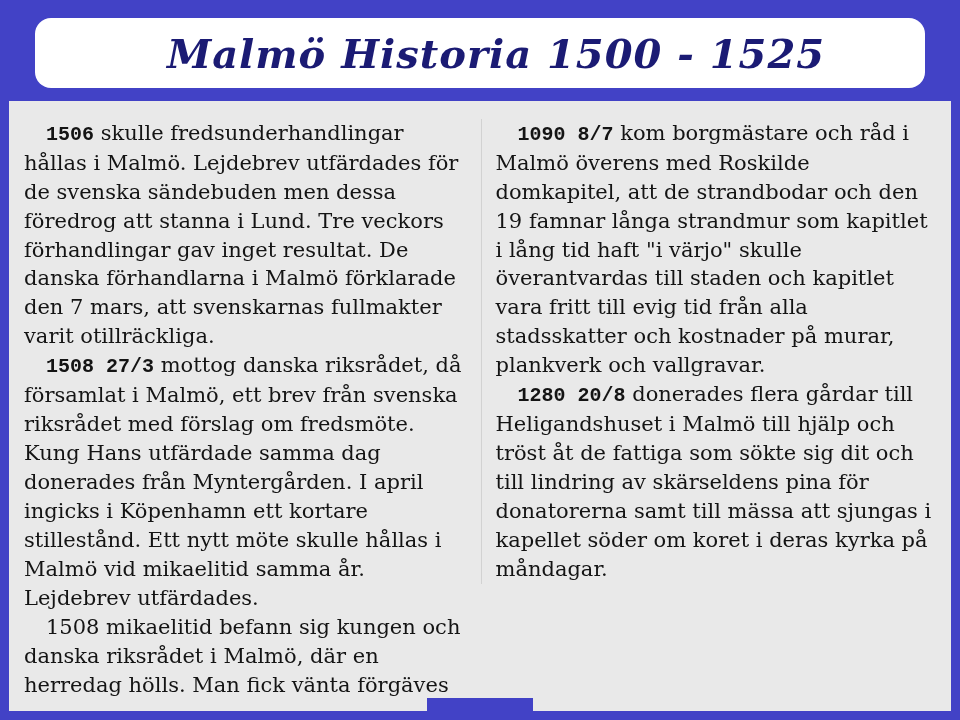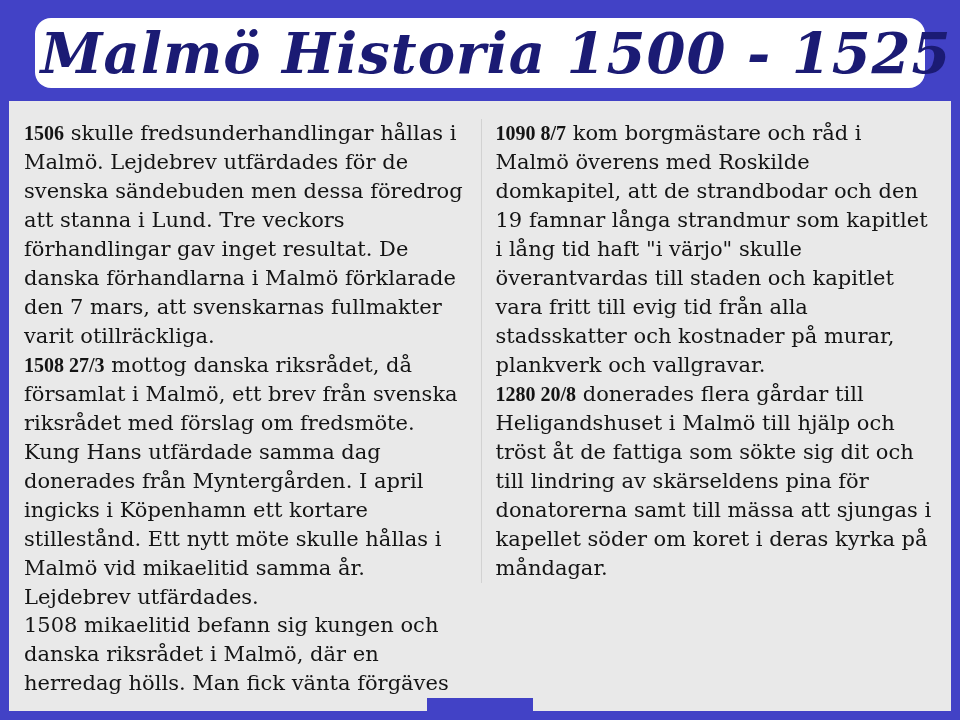--- a/index.html
+++ b/index.html
@@ -25,21 +25,21 @@
     border-radius: 16px;
     height: 70px;
     display: flex;
     align-items: center;
     justify-content: center;
   }
   .page-title {
     font-family: "DejaVu Serif", "Liberation Serif", serif;
     font-style: italic;
     font-weight: bold;
-    font-size: 56px;
+    font-size: 40px;
     letter-spacing: 1px;
     color: var(--title-fg, #1b1b74);
     white-space: nowrap;
     margin-left: 32px;
   }
   .content {
     display: flex;
     align-items: flex-start;
     padding: 18px 4px 0 5px;
     height: 600px;
@@ -51,23 +51,24 @@
     font-size: 21px;
     line-height: 1.38;
     color: #141414;
   }
   .column.right {
     border-left: 1px solid #d2d2d2;
     padding-left: 14px;
   }
   .entry { margin: 0; }
   .entry-date {
-    font-family: Liberation Serif, serif;
+    font-family: Liberation Mono, monospace;
     font-weight: bold;
     font-size: 20px;
+    margin-left: 22px;
   }
   .bottom-tab {
     position: absolute;
     bottom: 0;
     left: 50%;
     transform: translateX(-50%);
     width: 106px;
     height: 13px;
     background: var(--frame, #4242c6);
   }

